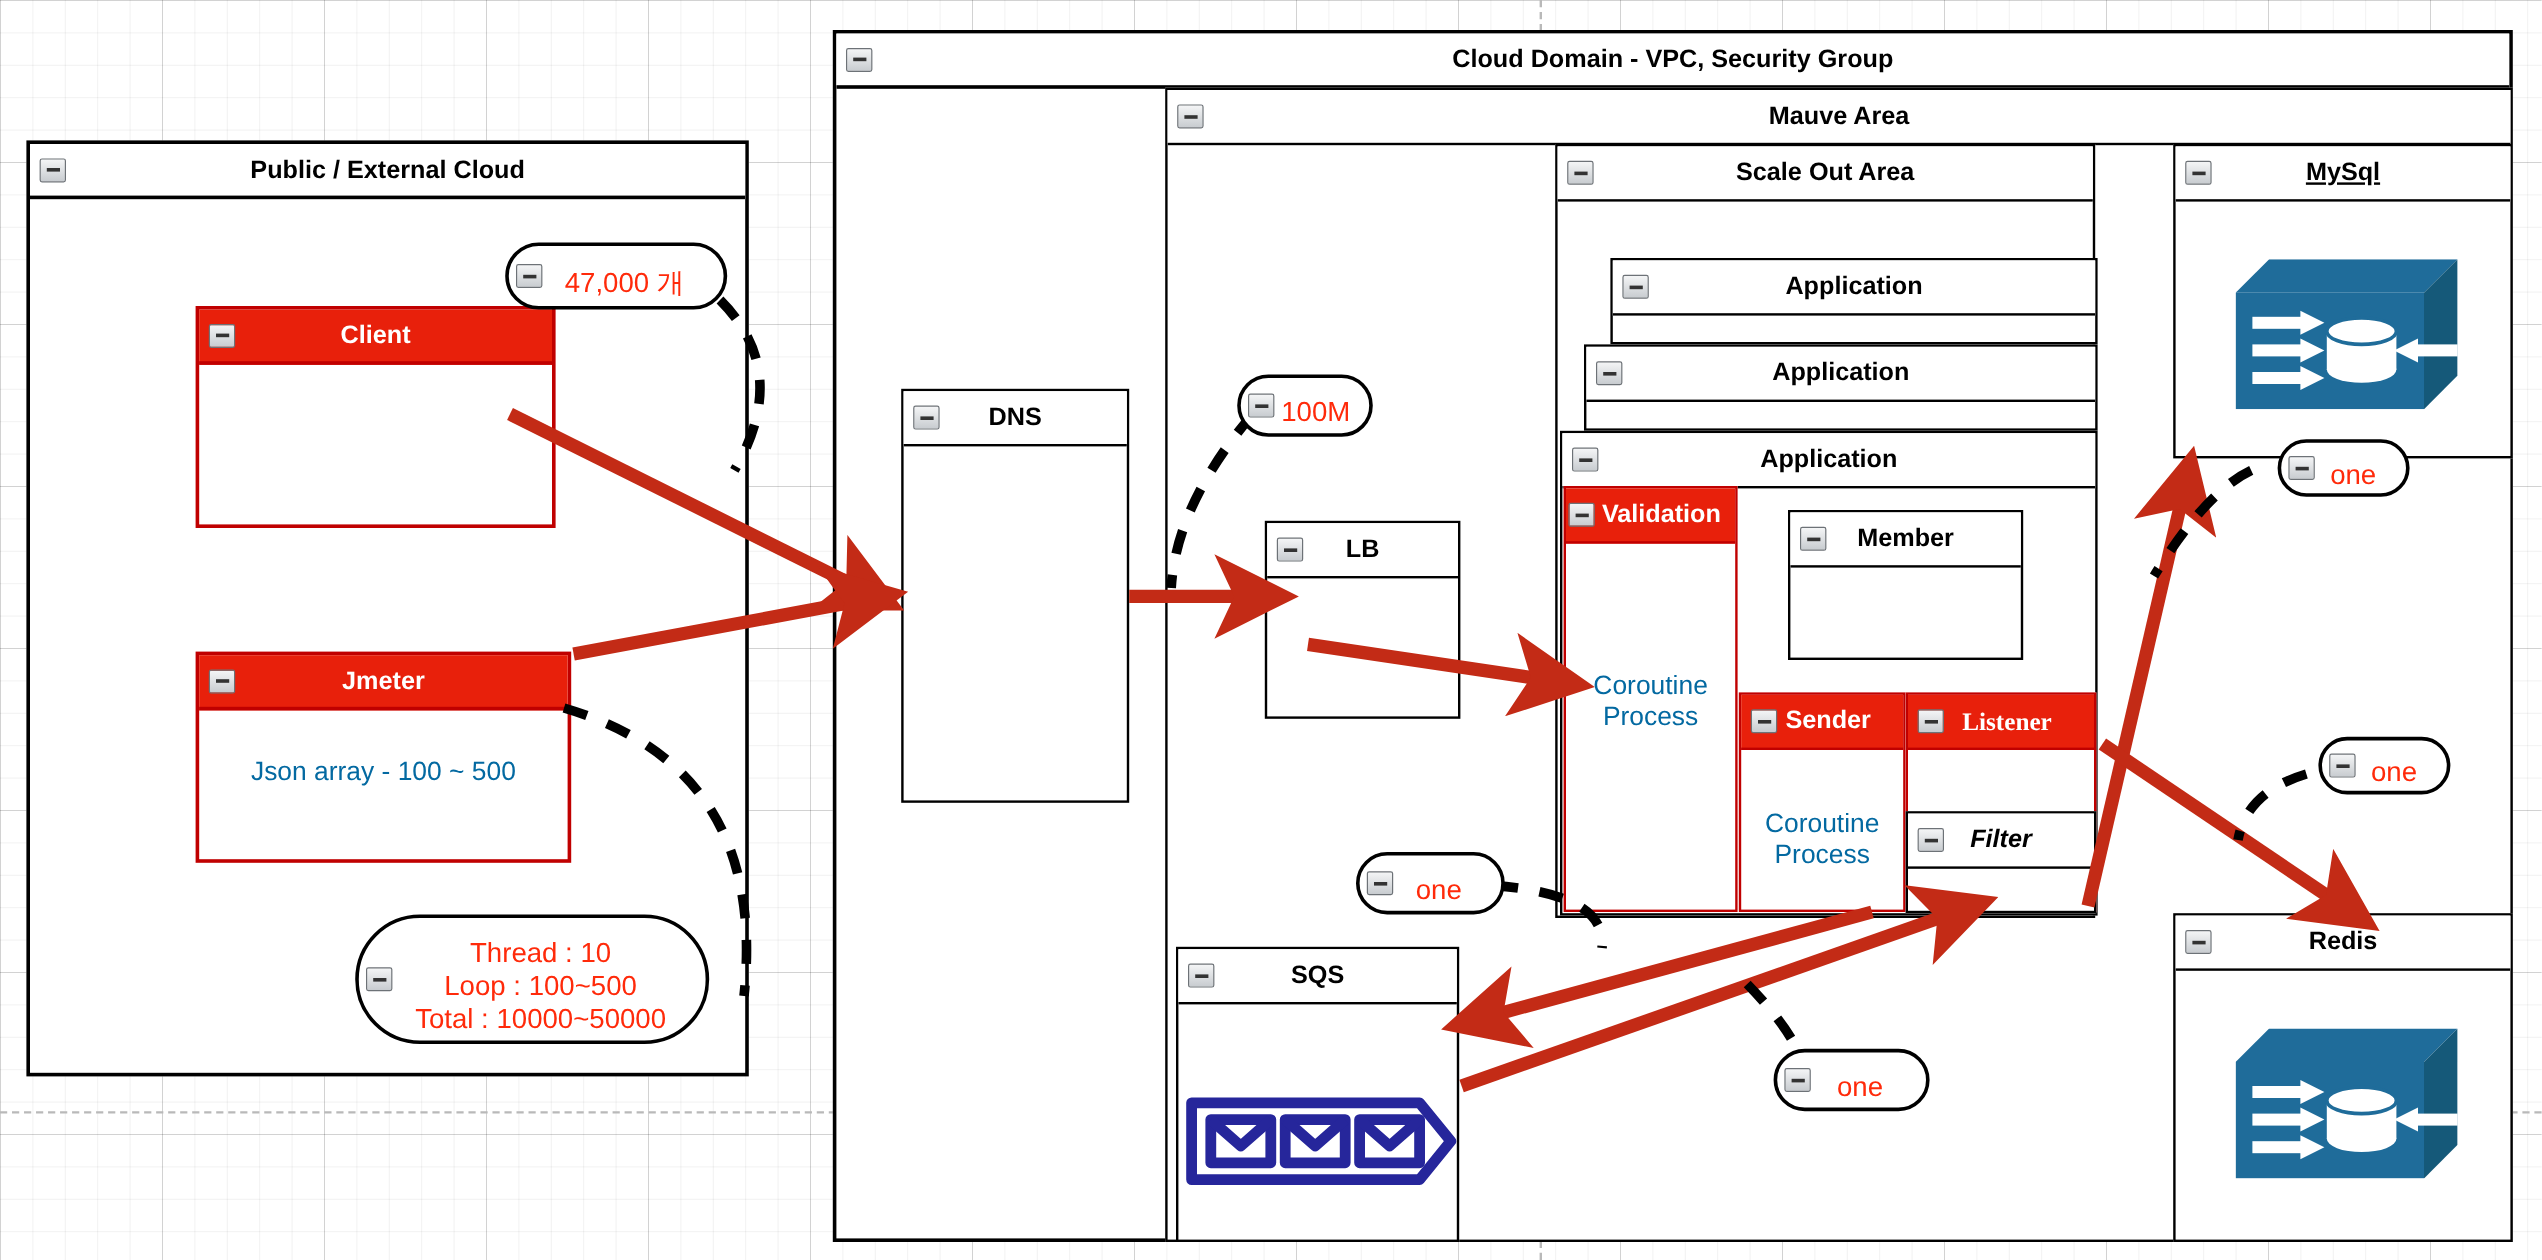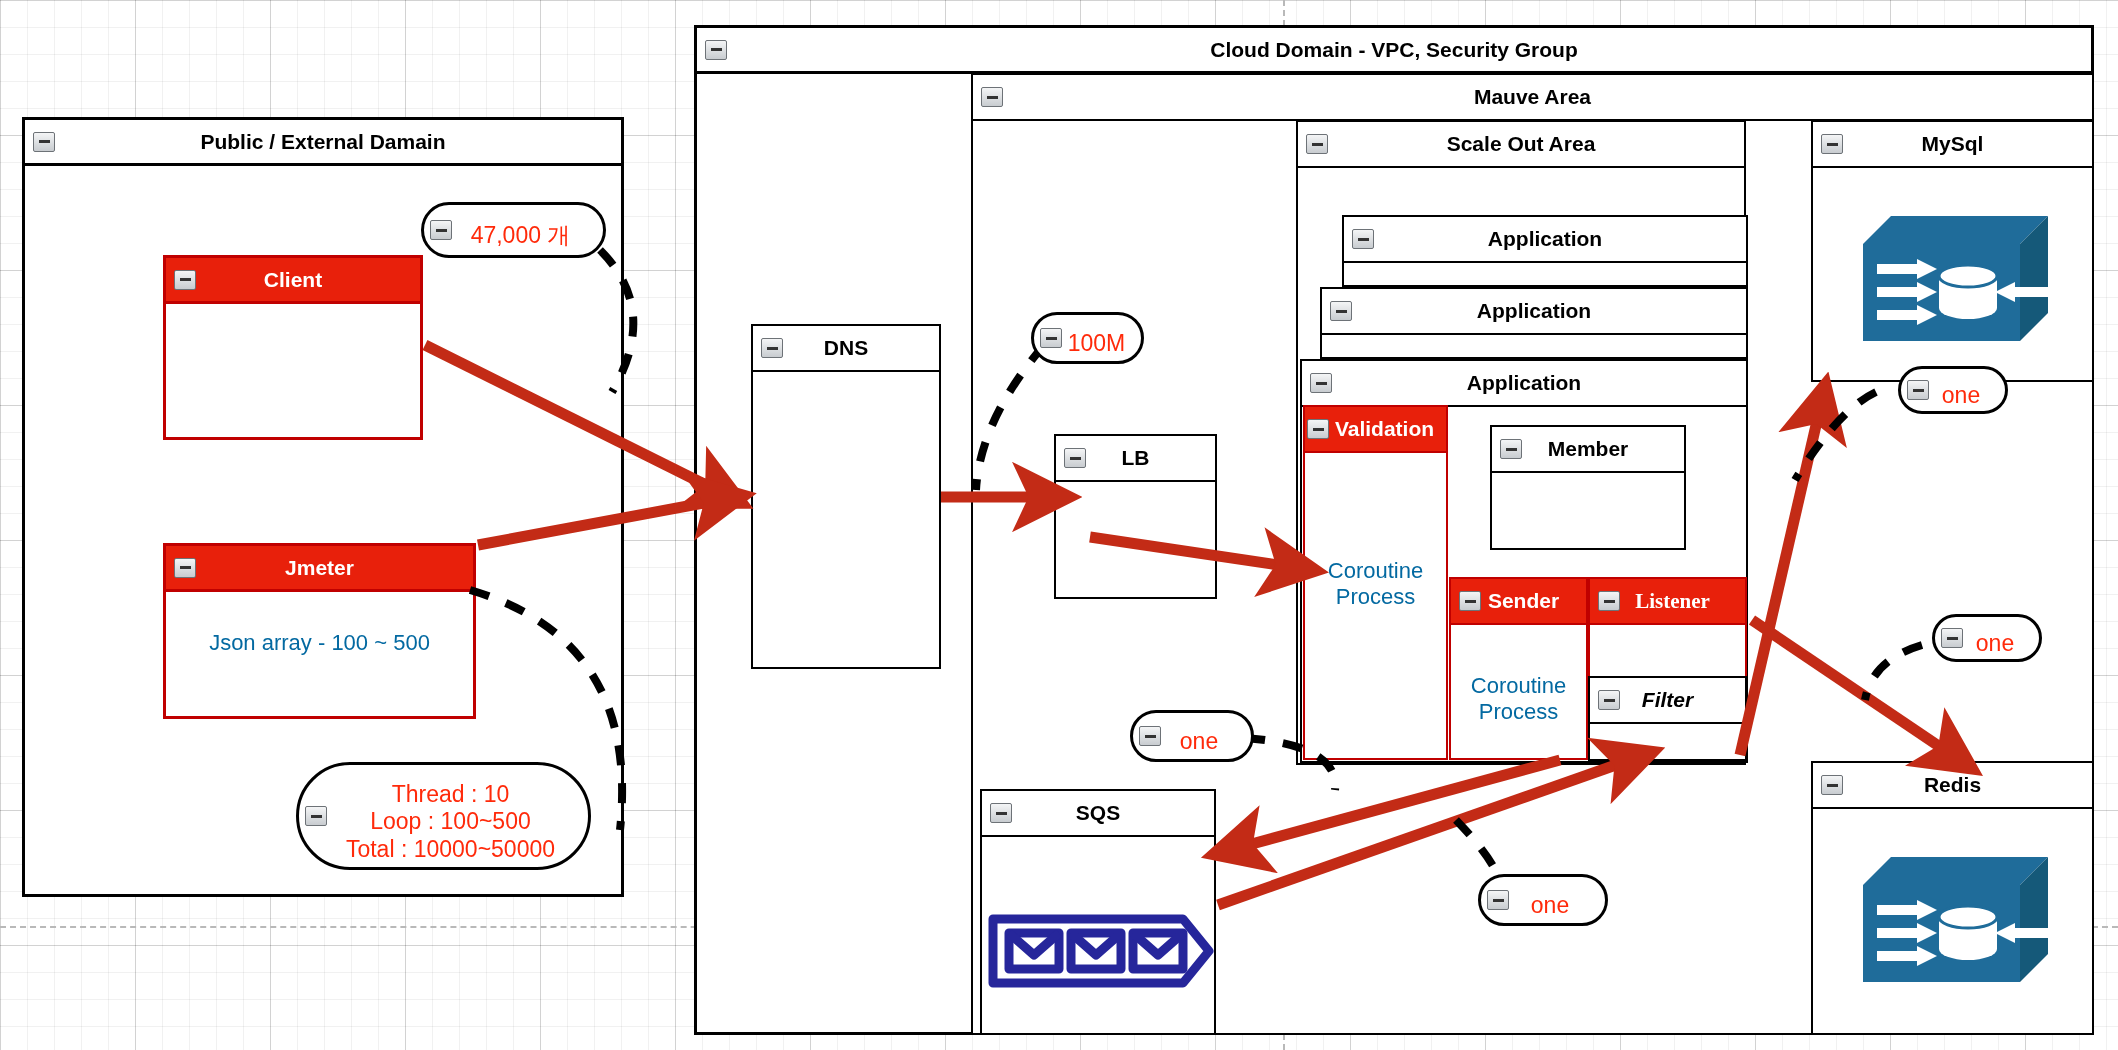--- a/index.html
+++ b/index.html
@@ -97,21 +97,21 @@
     <path d="M1595,700 L1652,650"></path>
     <path d="M1739,560 L1817,392"></path>
     <path d="M1812,718 L2015,430"></path>
     <path d="M1758,485 L2022,262"></path>
   </g>
 </svg>
 
 <div class="lane" style="left:22px; top:117px; width:602px; height:780px;">
   <div class="lane-title">
     <span class="collapse"></span>
-    <span>Public / External Damain</span>
+    <span>Public / External Cloud</span>
   </div>
   <div class="lane-body"></div>
 </div>
 
 <div class="lane" style="left:694px; top:25px; width:1400px; height:1010px;">
   <div class="lane-title">
     <span class="collapse"></span>
     <span>Cloud Domain - VPC, Security Group</span>
   </div>
   <div class="lane-body"></div>
@@ -126,21 +126,21 @@
 </div>
 
 <div class="lane thin" style="left:1296px; top:120px; width:450px; height:645px;">
   <div class="lane-title">
     <span class="collapse"></span>
     <span>Scale Out Area</span>
   </div>
   <div class="lane-body"></div>
 </div>
 
-<div class="lane thin" style="left:1811px; top:120px; width:283px; height:262px;">
+<div class="lane thin" style="left:1811px; top:120px; width:283px; height:262px;text-decoration:underline;">
   <div class="lane-title">
     <span class="collapse"></span>
     <span>MySql</span>
   </div>
   <div class="lane-body">
     <svg class="dbicon" style="left:50px; top:48px;" width="185" height="125" viewBox="0 0 185 125">
       <polygon points="0,28 28,0 185,0 157,28" fill="#1F6C9A"></polygon>
       <polygon points="157,28 185,0 185,97 157,125" fill="#155979"></polygon>
       <rect x="0" y="28" width="157" height="97" fill="#1F6C9A"></rect>
       <g fill="#ffffff">
@@ -186,21 +186,21 @@
       <g fill="#ffffff">
         <ellipse cx="105" cy="60" rx="29" ry="11"></ellipse>
         <rect x="76" y="60" width="58" height="32"></rect>
         <ellipse cx="105" cy="92" rx="29" ry="11"></ellipse>
       </g>
       <ellipse cx="105" cy="60" rx="29" ry="11" fill="none" stroke="#1F6C9A" stroke-width="3"></ellipse>
     </svg>
   </div>
 </div>
 
-<div class="lane red" style="left:163px; top:255px; width:260px; height:185px; border-width:3px;">
+<div class="lane red" style="left:163px; top:255px; width:300px; height:185px; border-width:3px;">
   <div class="lane-title" style="border-bottom-width:3px;">
     <span class="collapse"></span>
     <span>Client</span>
   </div>
   <div class="lane-body"></div>
 </div>
 
 <div class="lane red" style="left:163px; top:543px; width:313px; height:176px; border-width:3px;">
   <div class="lane-title" style="border-bottom-width:3px;">
     <span class="collapse"></span>

